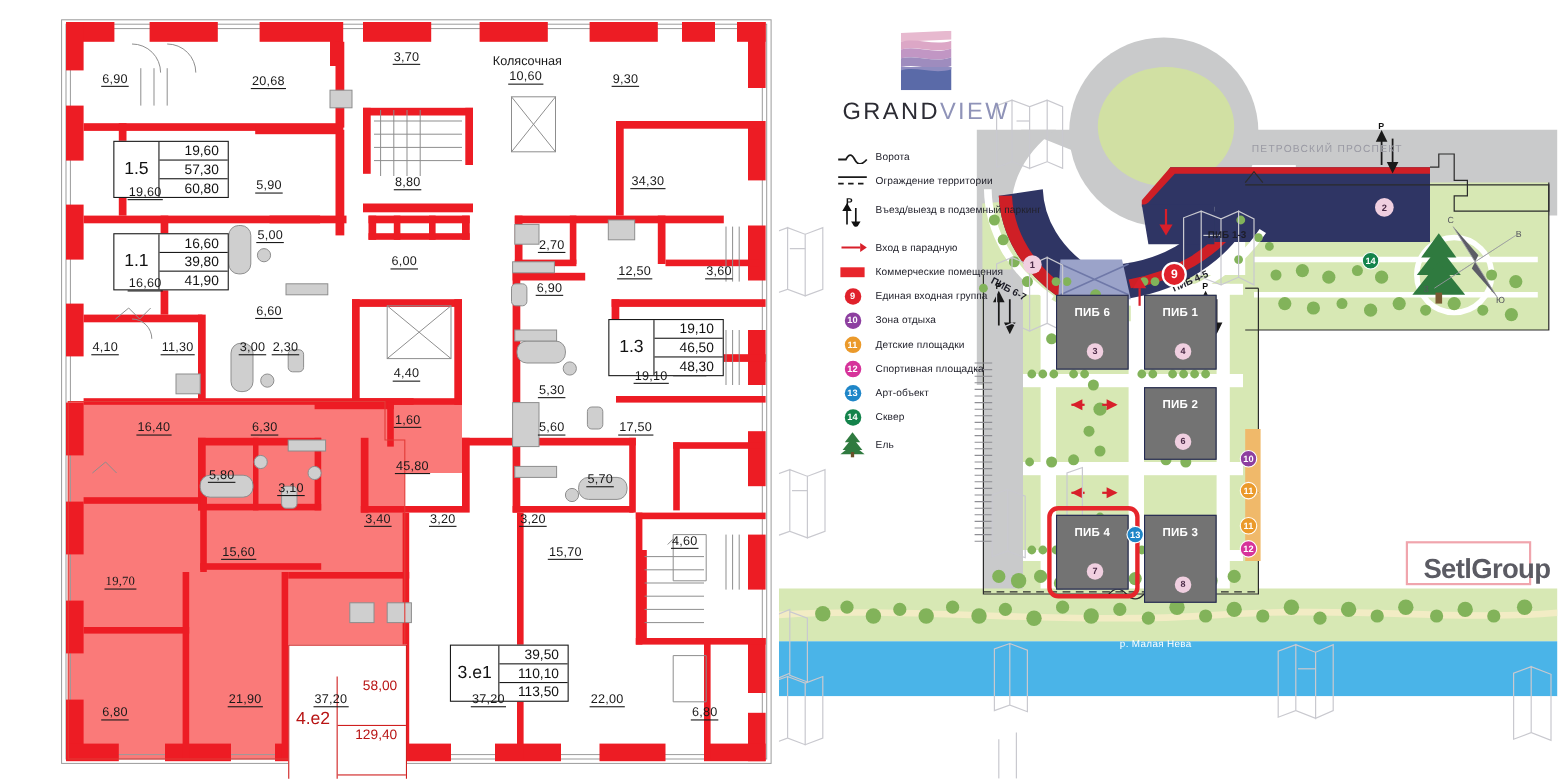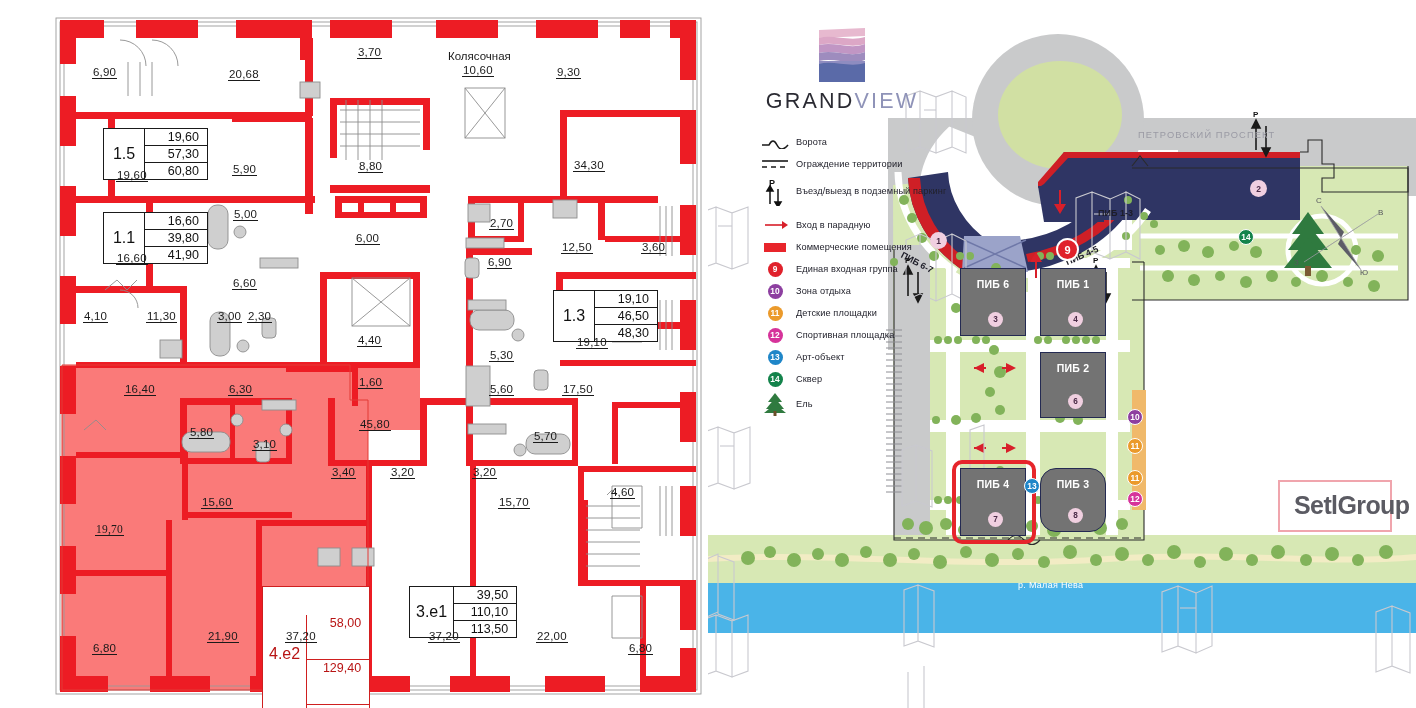--- a/index.html
+++ b/index.html
@@ -94,21 +94,21 @@
     color:#fff; font-size:8.4px; font-weight:bold;
     display:flex; align-items:center; justify-content:center;
     border:1.4px solid #fff;
   }
   .maplabel { position:absolute; font-size:9px; color:#1d1d28; font-weight:bold; white-space:nowrap; }
   .street { position:absolute; font-size:9.3px; color:#9a9aa4; letter-spacing:1.1px; white-space:nowrap; }
   .riverlabel { position:absolute; font-size:9px; color:#ffffff; white-space:nowrap; letter-spacing:.3px; }
   .pmark { position:absolute; font-size:8px; font-weight:bold; color:#111; }
 
   #setl {
-    position:absolute; right:24px; bottom:176px; width:114px; height:52px;
+    position:absolute; right:24px; bottom:176px; width:114px; height:40px;
     border:2.5px solid #f0a5ad;
   }
   #setl .txt {
     position:absolute; left:14px; top:9px; font-size:25px; font-weight:bold;
     color:#5b5b63; letter-spacing:-.6px; white-space:nowrap;
   }
   #compass { position:absolute; left:578px; top:188px; width:110px; height:100px; }
   .cdir { position:absolute; font-size:8px; color:#55555e; }
 </style>
 </head>
@@ -858,21 +858,21 @@
     <div class="bld" style="left:332px; top:352px; width:66px; height:66px;">
       <div class="bname">ПИБ 2</div>
       <div class="bnum" style="left:27px; bottom:8px;">6</div>
     </div>
 
     <div style="position:absolute; left:244px; top:460px; width:84px; height:84px; border:4px solid #e6252b; border-radius:10px;"></div>
     <div class="bld" style="left:252px; top:468px; width:66px; height:68px;">
       <div class="bname">ПИБ 4</div>
       <div class="bnum" style="left:27px; bottom:8px;">7</div>
     </div>
-    <div class="bld" style="left:332px; top:468px; width:66px; height:64px;border-radius:16px;">
+    <div class="bld" style="left:332px; top:468px; width:66px; height:80px;">
       <div class="bname">ПИБ 3</div>
       <div class="bnum" style="left:27px; bottom:8px;">8</div>
     </div>
 
     <div class="mapbadge" style="left:348px; top:238px; width:23px; height:23px; font-size:11px; border:2px solid #fff; background:#e0212b;">9</div>
     <div class="mapbadge" style="left:530px; top:229px; background:#13834b;">14</div>
     <div class="mapbadge" style="left:419px; top:409px; background:#8d3fa0;">10</div>
     <div class="mapbadge" style="left:419px; top:438px; background:#eb9a2b;">11</div>
     <div class="mapbadge" style="left:419px; top:470px; background:#eb9a2b;">11</div>
     <div class="mapbadge" style="left:419px; top:491px; background:#d6339a;">12</div>

